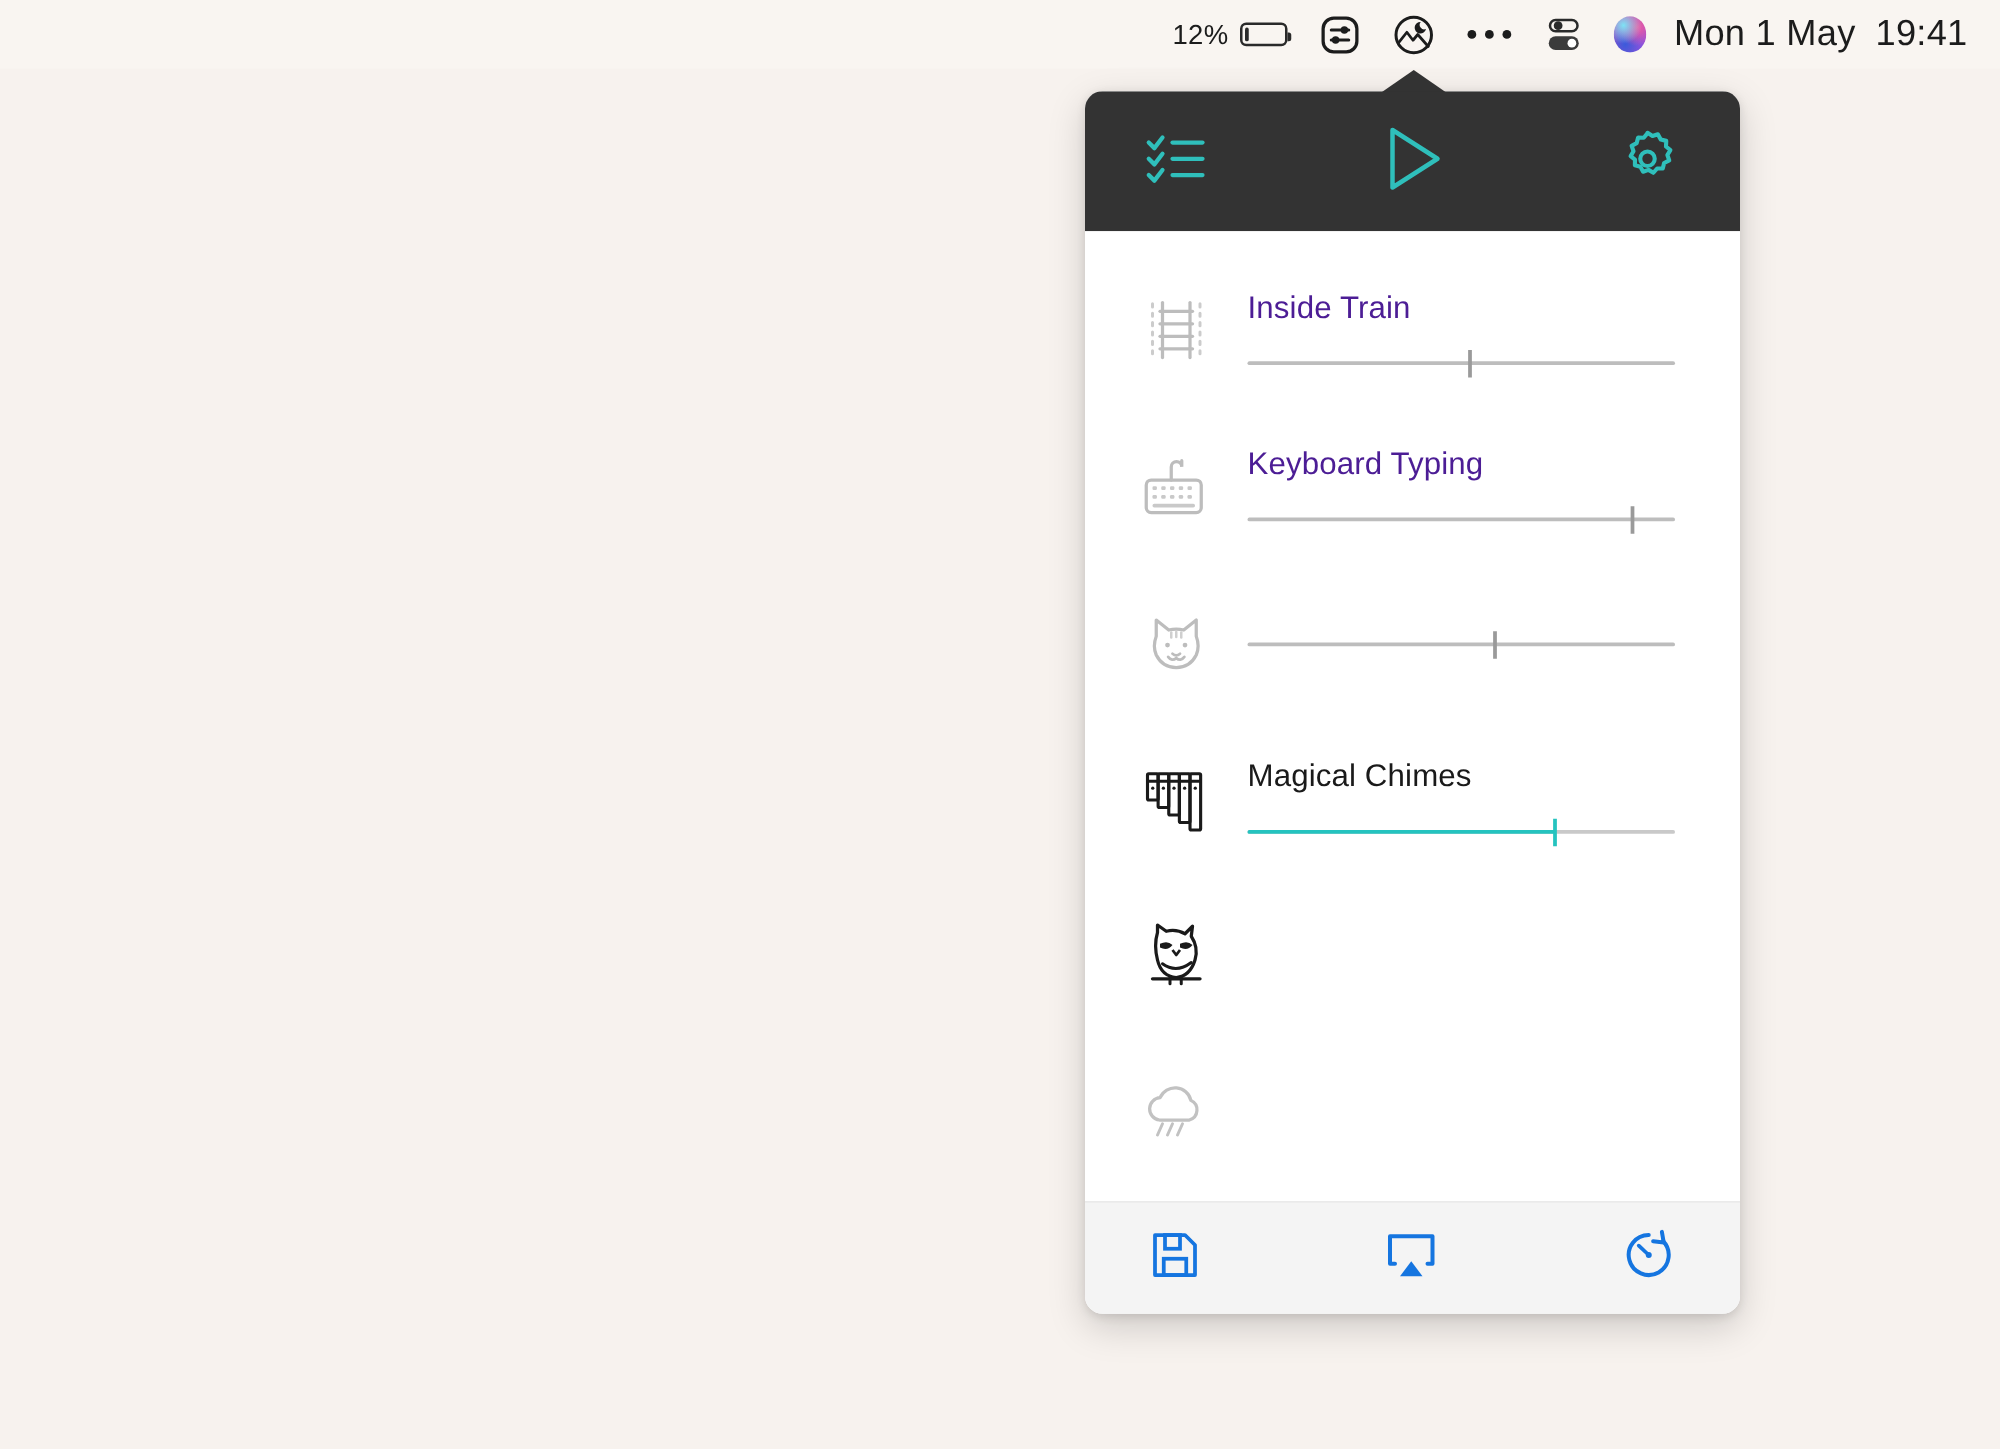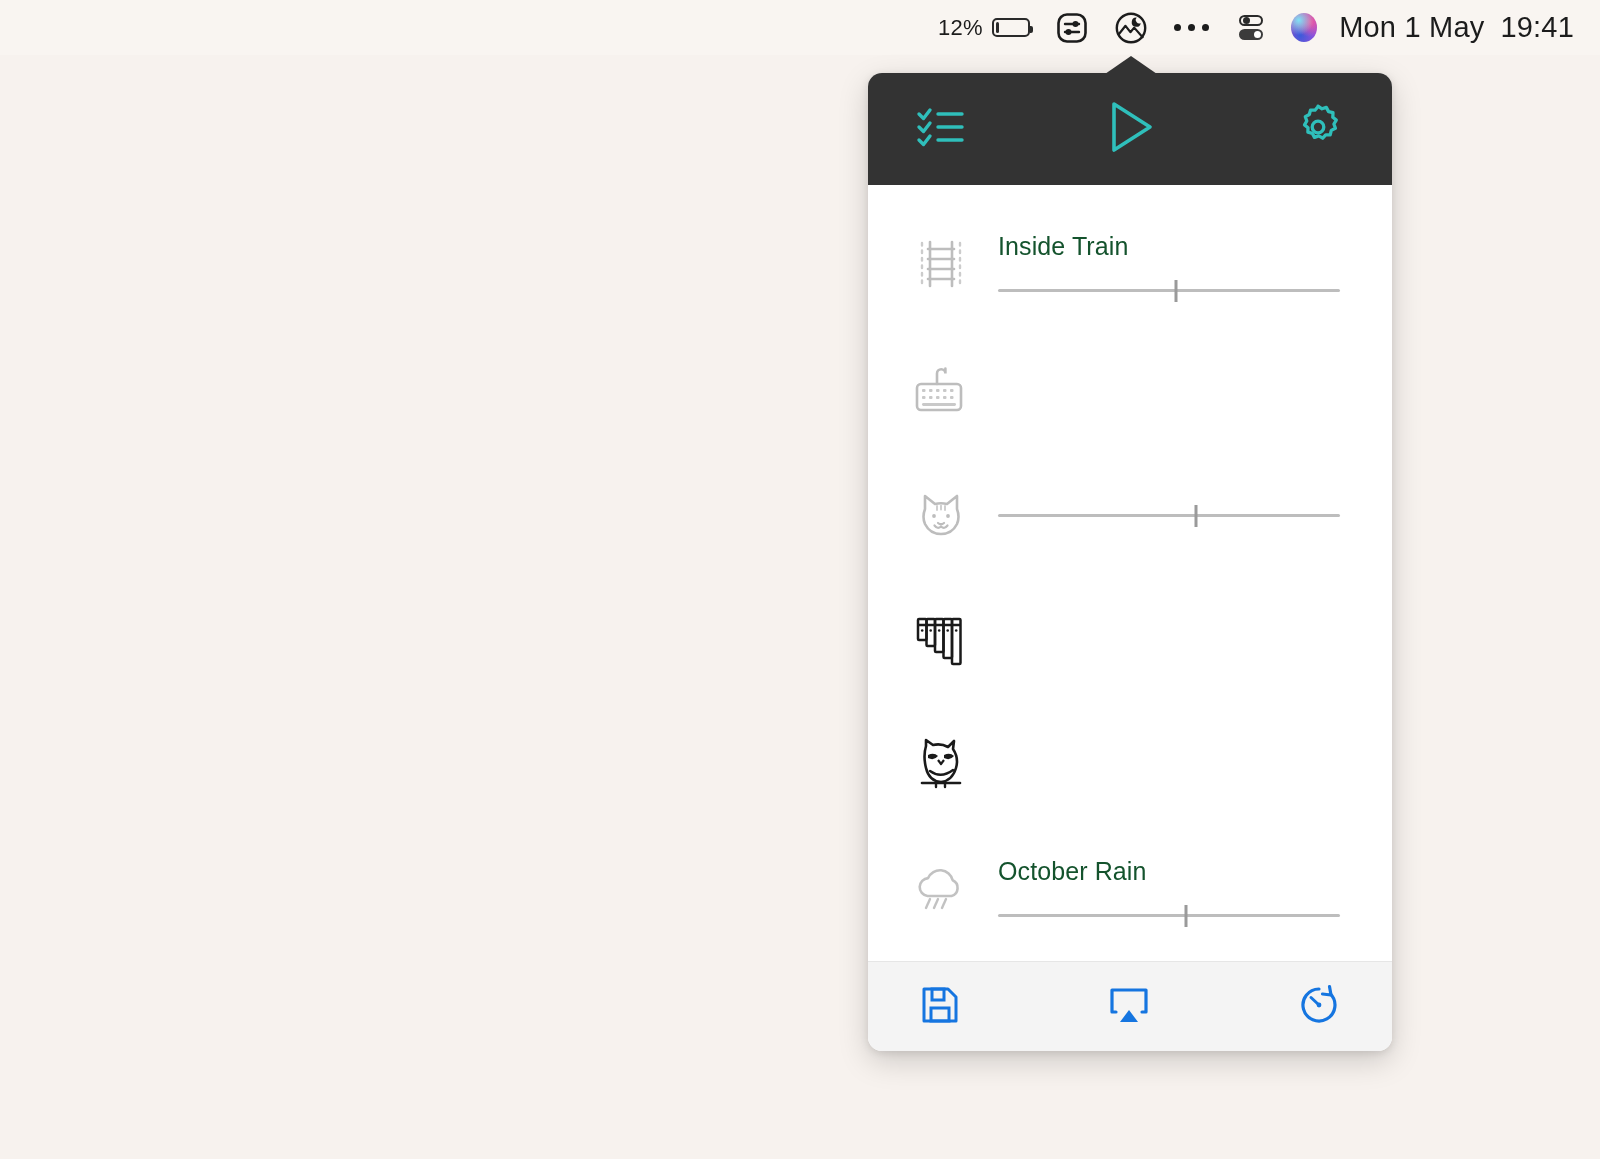--- a/index.html
+++ b/index.html
@@ -100,21 +100,21 @@
   .sound-icon {
     width: 58px; height: 62px; flex: 0 0 58px;
     display: flex; align-items: center; justify-content: center;
     margin-right: 28px;
   }
   .sound-body { flex: 1 1 auto; padding-top: 4px; }
   .sound-name {
     font-size: 25px; line-height: 32px;
     margin-bottom: 18px; letter-spacing: .1px;
   }
-  .sound-row.inactive .sound-name { color: #14532d; }
+  .sound-row.inactive .sound-name { color: #4c1d95; }
   .sound-row.active   .sound-name { color: #1a1a1a; }
   .slider { position: relative; height: 22px; }
   .track {
     position: absolute; top: 9px; left: 0; right: 0; height: 3px;
     background: #bdbdbd; border-radius: 2px;
   }
   .sound-row.active .track { background: #c9c9c9; }
   .fill {
     position: absolute; top: 9px; left: 0; height: 3px;
     background: #25c3bf; border-radius: 2px;
@@ -272,20 +272,27 @@
               <rect x="37" y="27" width="3.5" height="3" rx="1"></rect>
               <rect x="9" y="34" width="3.5" height="3" rx="1"></rect>
               <rect x="16" y="34" width="3.5" height="3" rx="1"></rect>
               <rect x="23" y="34" width="3.5" height="3" rx="1"></rect>
               <rect x="30" y="34" width="3.5" height="3" rx="1"></rect>
               <rect x="37" y="34" width="3.5" height="3" rx="1"></rect>
               <rect x="9" y="41" width="34" height="3" rx="1.4"></rect>
             </g>
           </svg>
         </div>
+        <div class="sound-body">
+          <div class="sound-name">Keyboard Typing</div>
+          <div class="slider">
+            <div class="track"></div>
+            <div class="thumb" style="left:90%"></div>
+          </div>
+        </div>
       </div>
 
       <div class="sound-row inactive">
         <div class="sound-icon">
           <svg width="54" height="54" viewBox="0 0 54 54">
             <path d="M11 22 L11 9 L21 17 Q27 15.5 33 17 L43 9 L43 22
                      Q46 30 43 37 Q38 47 27 47 Q16 47 11 37 Q8 30 11 22 Z" fill="none" stroke="#bdbdbd" stroke-width="2.6" stroke-linejoin="round"></path>
             <circle cx="20" cy="29" r="1.9" fill="#bdbdbd"></circle>
             <circle cx="34" cy="29" r="1.9" fill="#bdbdbd"></circle>
             <path d="M24 36 Q27 38.5 30 36" fill="none" stroke="#bdbdbd" stroke-width="2.2" stroke-linecap="round"></path>
@@ -318,20 +325,28 @@
             <line x1="4" y1="14" x2="48" y2="14" stroke="#1a1a1a" stroke-width="2.4"></line>
             <g fill="#1a1a1a">
               <circle cx="9.2" cy="19.5" r="1.3"></circle>
               <circle cx="17.7" cy="19.5" r="1.3"></circle>
               <circle cx="26.2" cy="19.5" r="1.3"></circle>
               <circle cx="34.7" cy="19.5" r="1.3"></circle>
               <circle cx="43.2" cy="19.5" r="1.3"></circle>
             </g>
           </svg>
         </div>
+        <div class="sound-body">
+          <div class="sound-name">Magical Chimes</div>
+          <div class="slider">
+            <div class="track"></div>
+            <div class="fill" style="width:72%"></div>
+            <div class="thumb" style="left:72%"></div>
+          </div>
+        </div>
       </div>
 
       <div class="sound-row active">
         <div class="sound-icon">
           <svg width="54" height="58" viewBox="0 0 54 58">
             <path d="M12 11 L12 5 L19 10 Q27 8 34 12 L40 6 L39 14
                      Q45 23 42 33 Q38 46 27 47 Q15 46 12 33 Q9 21 12 11 Z" fill="none" stroke="#1a1a1a" stroke-width="2.6" stroke-linejoin="round"></path>
             <path d="M14 20 Q20 17 24 21 Q20 26 14 23 Z" fill="#1a1a1a"></path>
             <path d="M30 20 Q36 17 40 21 Q36 26 30 23 Z" fill="#1a1a1a"></path>
             <path d="M24 25 L27 29 L30 25" fill="none" stroke="#1a1a1a" stroke-width="2.2" stroke-linejoin="round"></path>
@@ -350,27 +365,20 @@
           <svg width="58" height="52" viewBox="0 0 58 52">
             <path d="M15.5 33 a9 9 0 0 1 0.6 -17.9 a13 13 0 0 1 24.6 2.2
                      a8.4 8.4 0 0 1 -1.2 15.7 Z" fill="none" stroke="#c2c2c2" stroke-width="2.6" stroke-linejoin="round"></path>
             <g stroke="#c2c2c2" stroke-width="2.4" stroke-linecap="round">
               <line x1="18" y1="36" x2="14" y2="45"></line>
               <line x1="26" y1="36" x2="22" y2="45"></line>
               <line x1="34" y1="36" x2="30" y2="45"></line>
             </g>
           </svg>
         </div>
-        <div class="sound-body">
-          <div class="sound-name">October Rain</div>
-          <div class="slider">
-            <div class="track"></div>
-            <div class="thumb" style="left:55%"></div>
-          </div>
-        </div>
       </div>
 
     </div>
 
     <div id="panel-footer">
 
       <div class="ft-btn">
         <span>
           <svg width="40" height="40" viewBox="0 0 40 40">
             <path d="M4 4 H28 L36 12 V36 H4 Z" fill="none" stroke="#1575e0" stroke-width="3" stroke-linejoin="round"></path>

